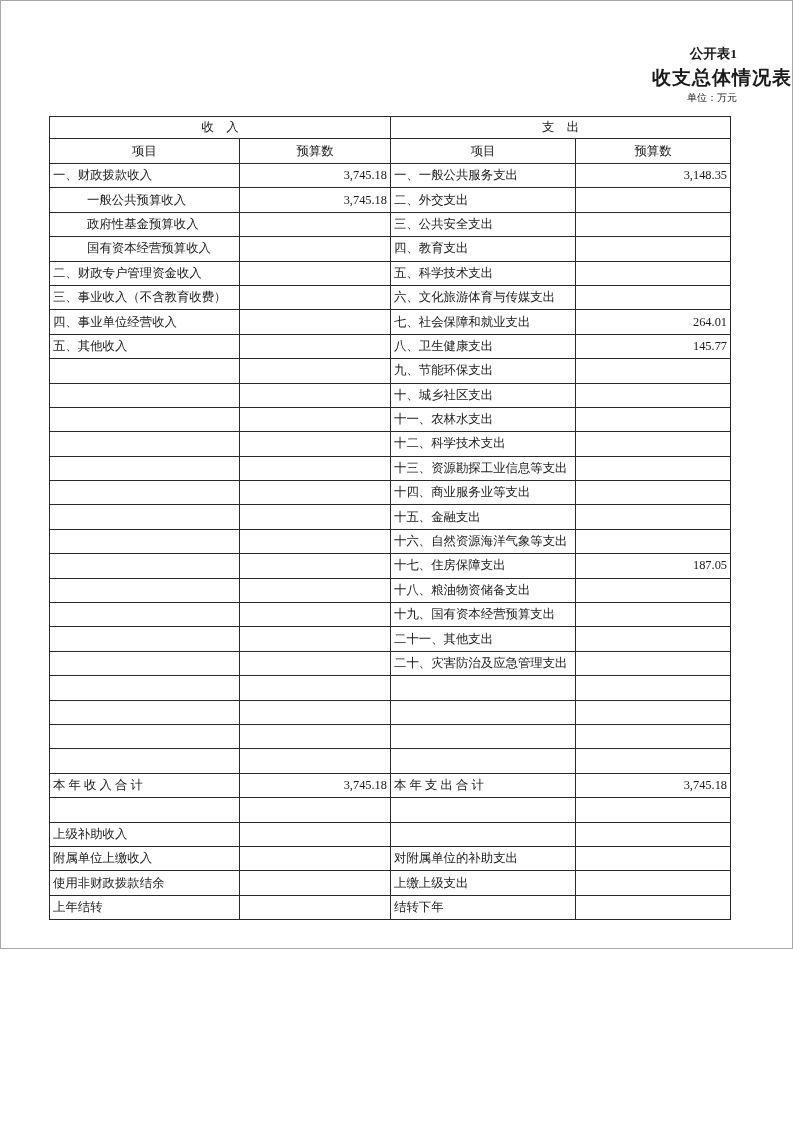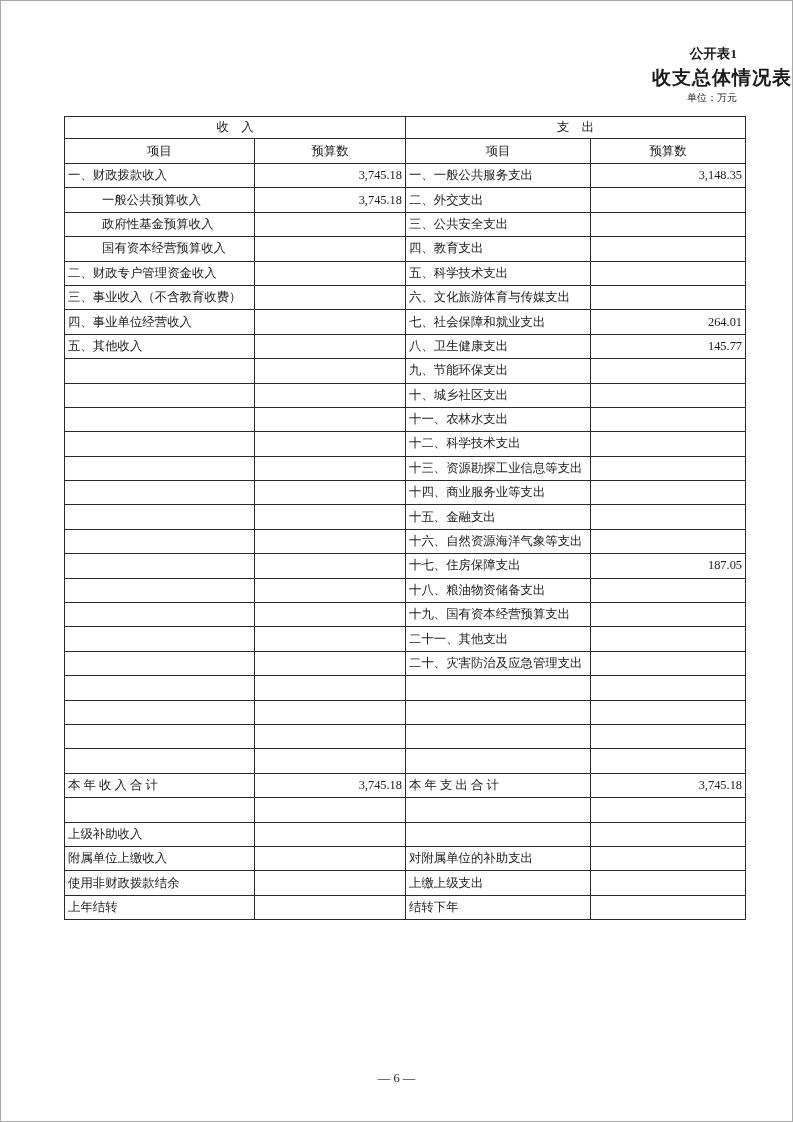--- a/index.html
+++ b/index.html
@@ -3,21 +3,21 @@
 <meta charset="utf-8">
 <style>
   html, body {
     margin: 0;
     padding: 0;
     background: #ffffff;
   }
   .page {
     position: relative;
     width: 793px;
-    height: 1122px;
+    height: 949px;
     background: #ffffff;
     box-sizing: border-box;
     border: 1px solid #a8a8a8;
     font-family: "Liberation Serif", "DejaVu Serif", serif;
     color: #1a1a1a;
     overflow: hidden;
   }
   .corner-label {
     position: absolute;
     top: 44px;
@@ -36,21 +36,21 @@
     letter-spacing: 1px;
   }
   .unit-note {
     position: absolute;
     top: 90px;
     right: 55px;
     font-size: 10px;
   }
   table.budget {
     position: absolute;
-    left: 63px;
+    left: 48px;
     top: 115px;
     width: 681px;
     border-collapse: collapse;
     table-layout: fixed;
     font-size: 12.4px;
     padding-left: 21px;
   }
   table.budget td {
     border: 1px solid #2a2a2a;
     padding: 0 3px;

